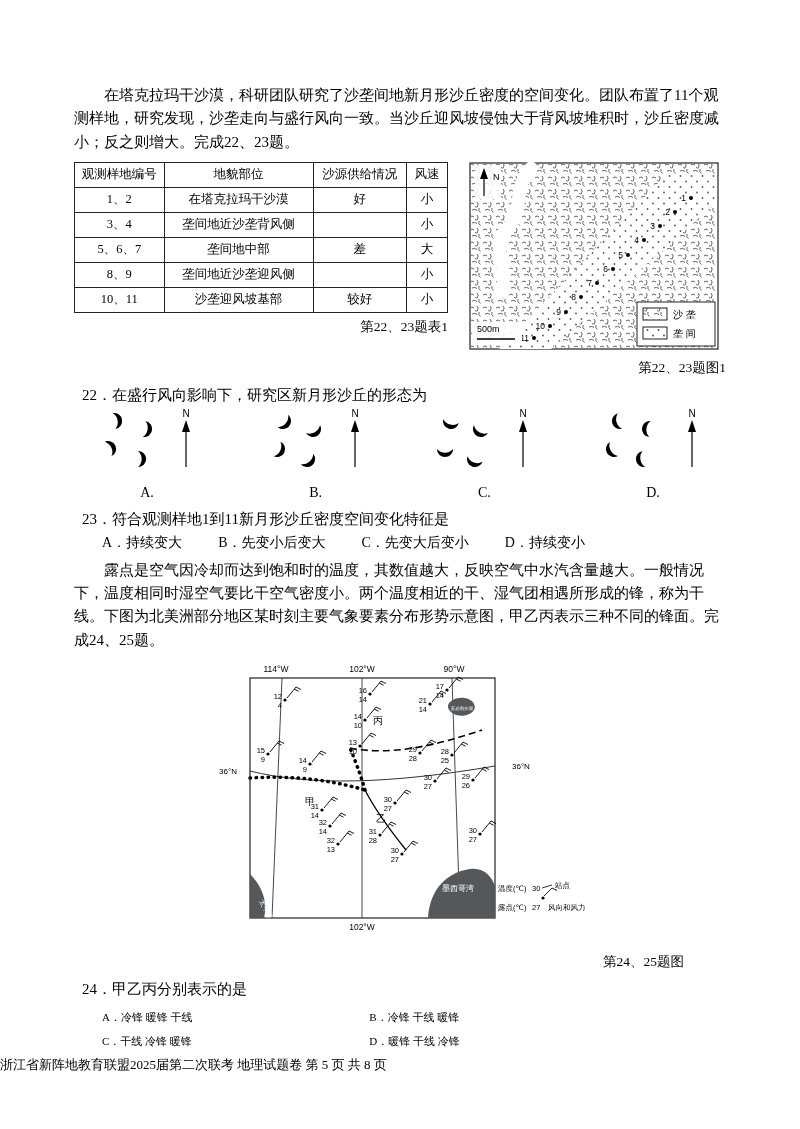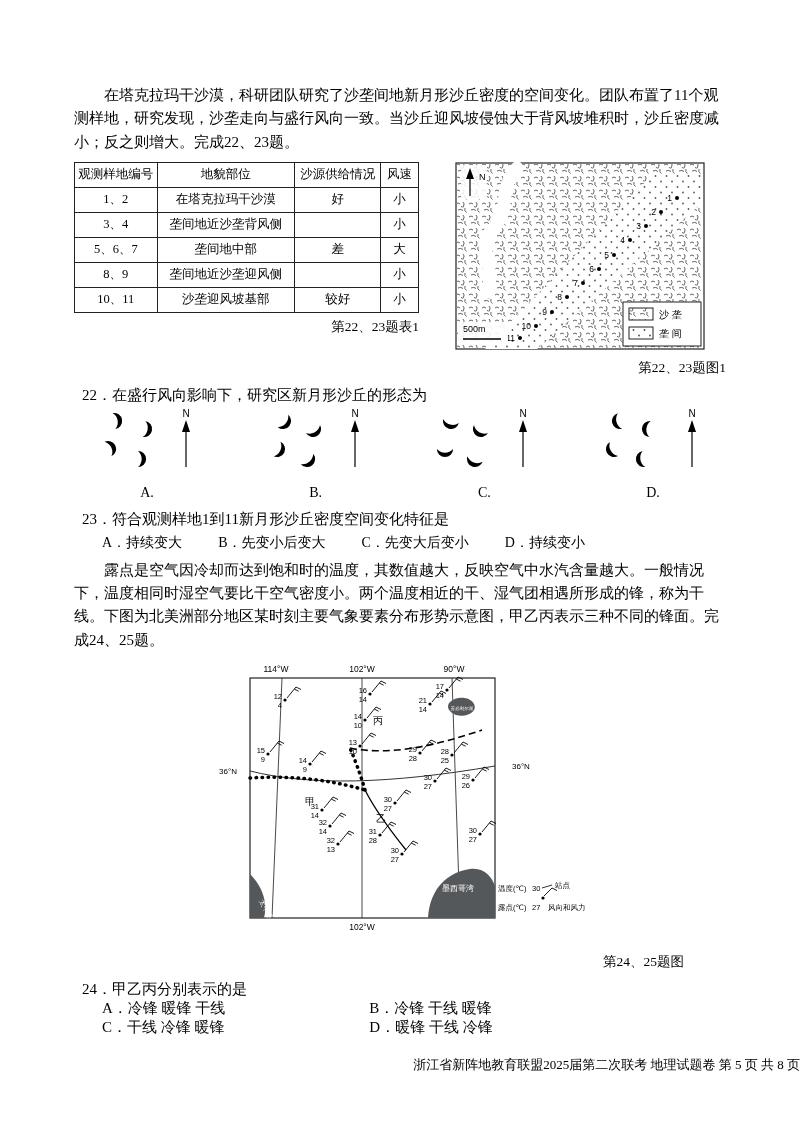--- a/index.html
+++ b/index.html
@@ -1,34 +1,34 @@
 <!DOCTYPE html>
 <html><head>
 <meta charset="utf-8">
 <style>
   html,body{margin:0;padding:0;background:#dcdcdc;}
   .page{width:800px;height:1129px;background:#fff;margin:0 auto;position:relative;
         font-family:"Liberation Serif","DejaVu Serif",serif;color:#000000;
         box-sizing:border-box;padding:84px 74px 0;overflow:hidden;}
   .intro{font-size:15px;line-height:1.55;text-indent:2em;margin:0;}
   .row1{display:flex;gap:14px;margin-top:8px;align-items:flex-start;}
-  .table-wrap{width:345px;}
+  .table-wrap{width:374px;}
   table.obs{border-collapse:collapse;width:100%;font-size:12.5px;}
   table.obs th,table.obs td{border:1px solid #222;text-align:center;padding:3px 2px;font-weight:normal;height:18px;}
   .tcap,.mcap{font-size:13.5px;text-align:right;margin-top:5px;}
   .map1-wrap{flex:1;text-align:center;}
   .q{font-size:15px;margin:9px 8px 0;}
   .q22-opts{display:flex;justify-content:space-between;padding:2px 14px 0;}
   .opt22{text-align:center;}
   .opt22 .label{font-size:14px;margin-top:0;}
   .q23-opts{display:flex;gap:36px;font-size:14px;margin:5px 0 0;padding-left:28px;}
   .fig2{text-align:center;margin-top:6px;}
   .fig2 .mcap{transform:translateX(-42px);}
-  .q24-opts{display:grid;grid-template-columns:1fr 1fr;font-size:15px;margin-top:0;padding-left:28px;width:82%;}
-  .footer{position:absolute;left:0;right:0;top:1056px;text-align:right;font-size:13px;}
+  .q24-opts{display:grid;grid-template-columns:1fr 1fr;font-size:11px;row-gap:9px;margin-top:11px;padding-left:28px;width:82%;}
+  .footer{position:absolute;left:0;right:0;top:1056px;text-align:left;font-size:13px;}
   .spk{fill:none;stroke:#3a3a3a;stroke-width:0.8;}
   svg text{font-family:"Liberation Sans","DejaVu Sans",sans-serif;}
 </style>
 </head>
 <body>
 
 <svg width="0" height="0" style="position:absolute" aria-hidden="true">
   <defs>
     <path id="crescent" d="M0,-9 A9,9 0 1 0 0,9 A12,12 0 0 1 0,-9 Z" fill="#000"></path>
   </defs>

